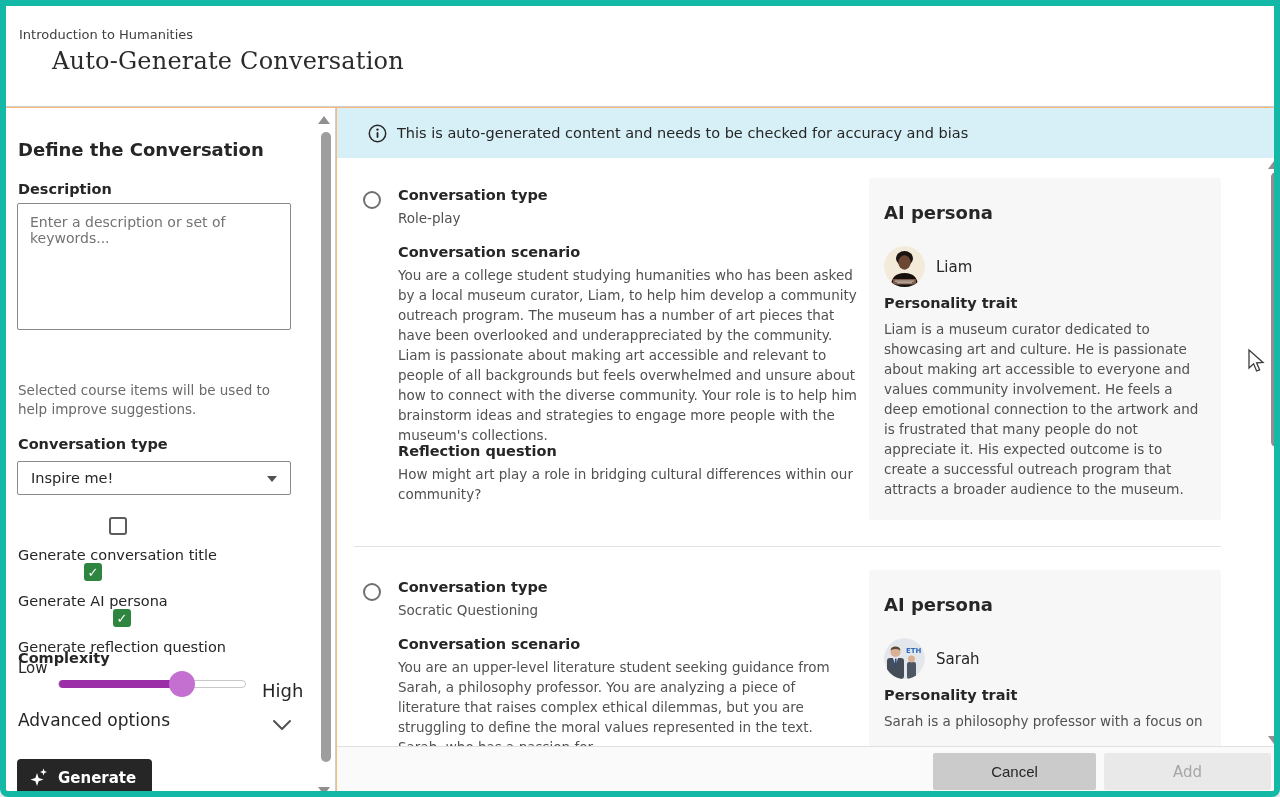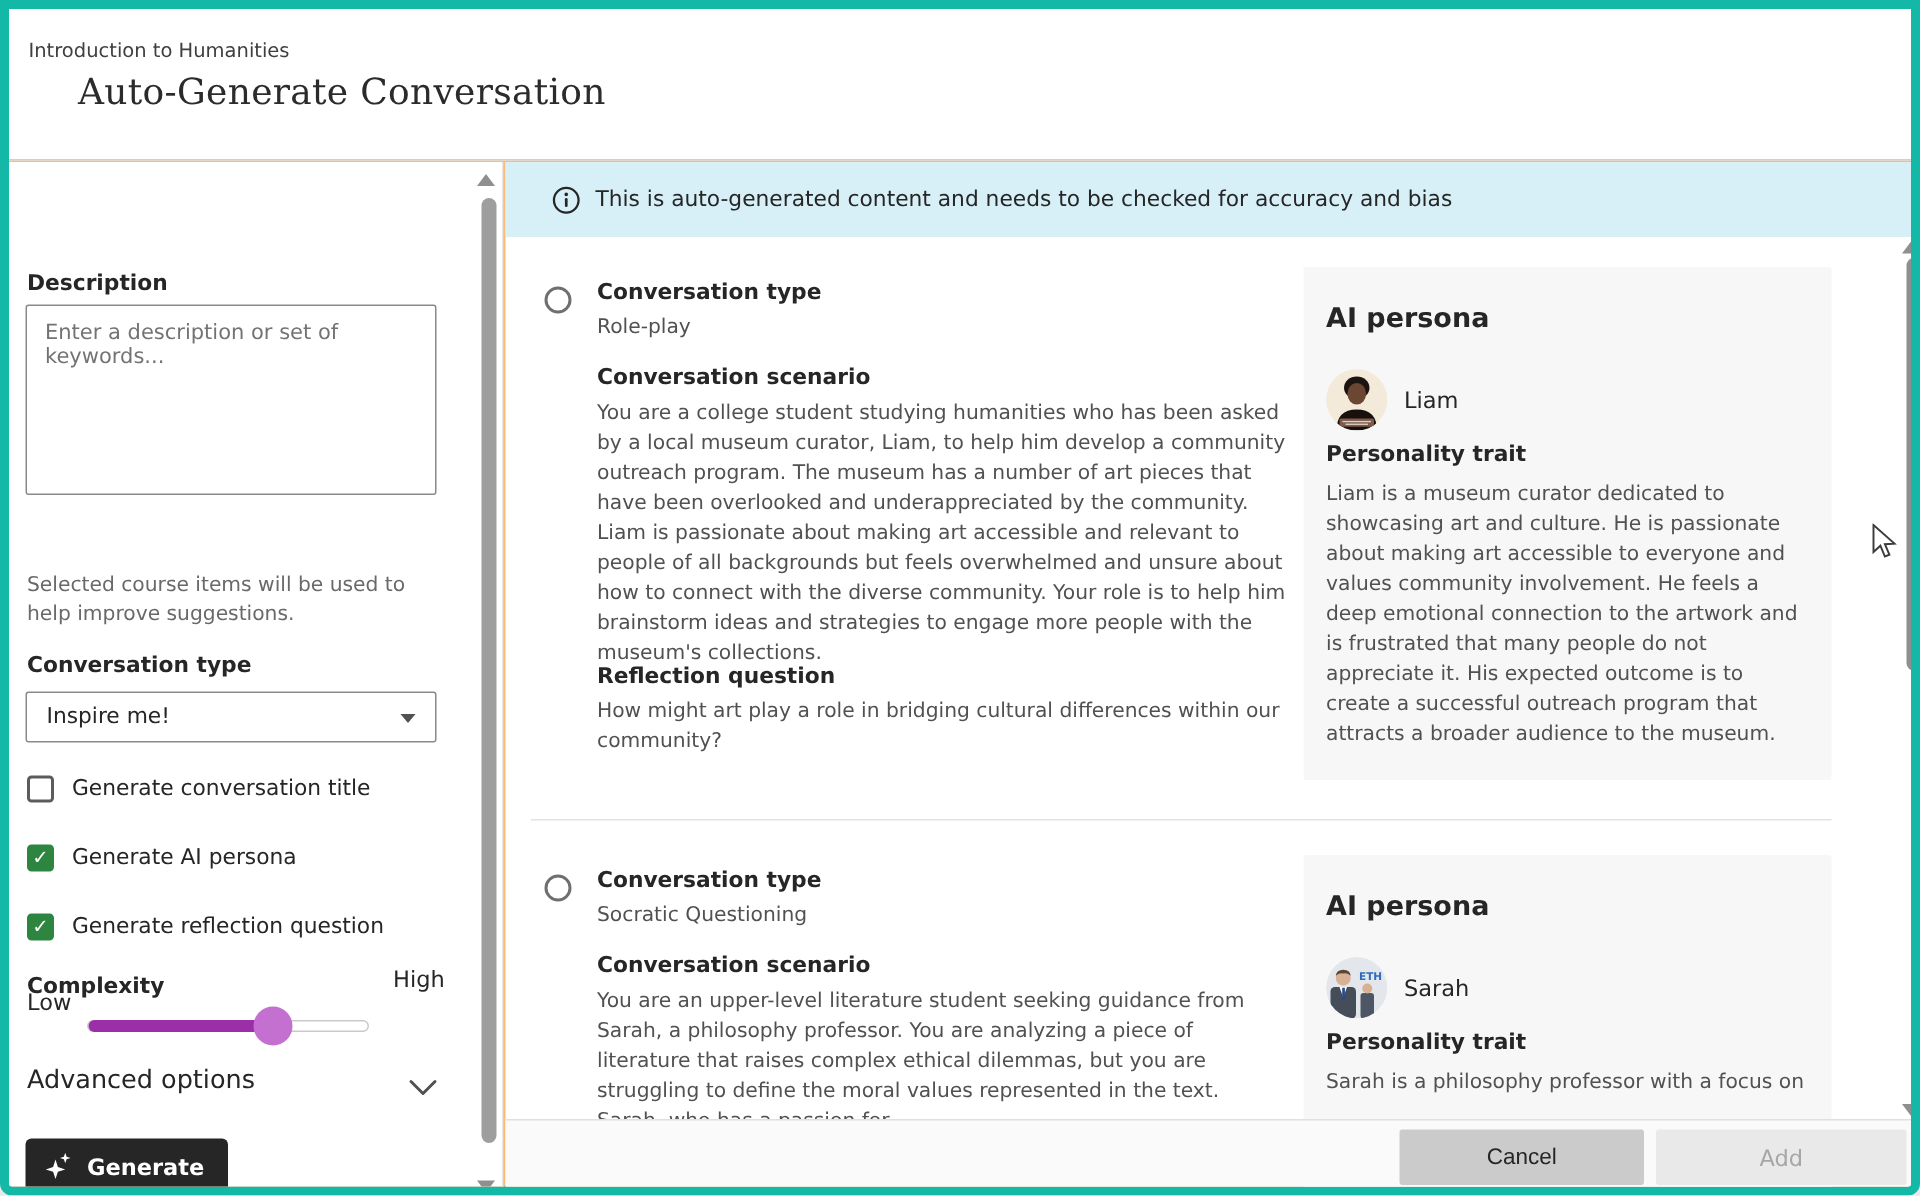--- a/index.html
+++ b/index.html
@@ -32,30 +32,30 @@
   }
   .helper { position:absolute; left:12px; top:273px; width:280px; font-size:13.5px; color:#696969; line-height:19px; }
   .lbl-convtype { position:absolute; left:12px; top:328px; }
   .select-box {
     position:absolute; left:11px; top:353px; width:274px; height:34px;
     border:1px solid #8a8a8a; border-radius:2px; background:#fff; cursor:pointer;
     display:flex; align-items:center; padding:0 13px; font-size:14.5px; color:#262626;
   }
   .select-caret { position:absolute; right:13px; top:14px; width:0; height:0;
     border-left:5px solid transparent; border-right:5px solid transparent; border-top:6px solid #515151; }
-  .cb-row { position:absolute; left:12px; display:flex; align-items:center; gap:12px; cursor:pointer; }
+  .cb-row { position:absolute; left:12px; display:flex; align-items:center; gap:12px; cursor:pointer;flex-direction:column; }
   .cb-row-0 { top:409px; } .cb-row-1 { top:455px; } .cb-row-2 { top:501px; }
   .checkbox { width:18px; height:18px; border:2px solid #5c5c5c; border-radius:3px; background:#fff;
     display:flex; align-items:center; justify-content:center; flex:0 0 auto; }
   .checkbox[data-state="checked"] { background:#2e8540; border-color:#2e8540; }
   .checkbox .glyph { color:#fff; font-size:13px; font-weight:bold; line-height:1; }
   .cb-label { font-size:14.5px; color:#262626; }
   .lbl-complexity { position:absolute; left:12px; top:542px; }
   .slider-low  { position:absolute; left:12px;  top:551px; font-size:15px; }
-  .slider-high { position:absolute; left:256px; top:536px; font-size:15px;text-align:right; }
+  .slider-high { position:absolute; left:256px; top:572px; font-size:18px;text-align:right; }
   .slider-track { position:absolute; left:52px; top:572px; width:188px; height:8px;
     background:#fff; border:1px solid #c9c9c9; border-radius:4px; cursor:pointer; }
   .slider-fill { position:absolute; left:0; top:-1px; height:8px; background:#9b2fa7; border-radius:4px; }
   .slider-thumb { position:absolute; top:-10px; width:26px; height:26px; margin-left:-13px;
     background:#c470d0; border-radius:50%; cursor:grab; }
   .advanced { position:absolute; left:12px; top:602px; width:276px; height:28px; cursor:pointer; }
   .advanced-label { font-size:17px; color:#262626; }
   .advanced-chevron { position:absolute; right:2px; top:6px; }
   .btn-generate {
     position:absolute; left:11px; top:651px; height:37px; padding:0 16px 0 13px;
@@ -111,20 +111,21 @@
 <body>
 
 <div class="window">
 
   <div class="header">
     <div class="breadcrumb">Introduction to Humanities</div>
     <div class="page-title">Auto-Generate Conversation</div>
   </div>
 
   <div class="sidebar">
+    <div class="sb-heading">Define the Conversation</div>
 
     <div class="field-label lbl-description">Description</div>
     <textarea class="desc-textarea" placeholder="Enter a description or set of keywords..." style=""></textarea>
 
 
     <div class="helper">Selected course items will be used to help improve suggestions.</div>
 
     <div class="field-label lbl-convtype">Conversation type</div>
     <div class="select-box">
       <span>Inspire me!</span>

